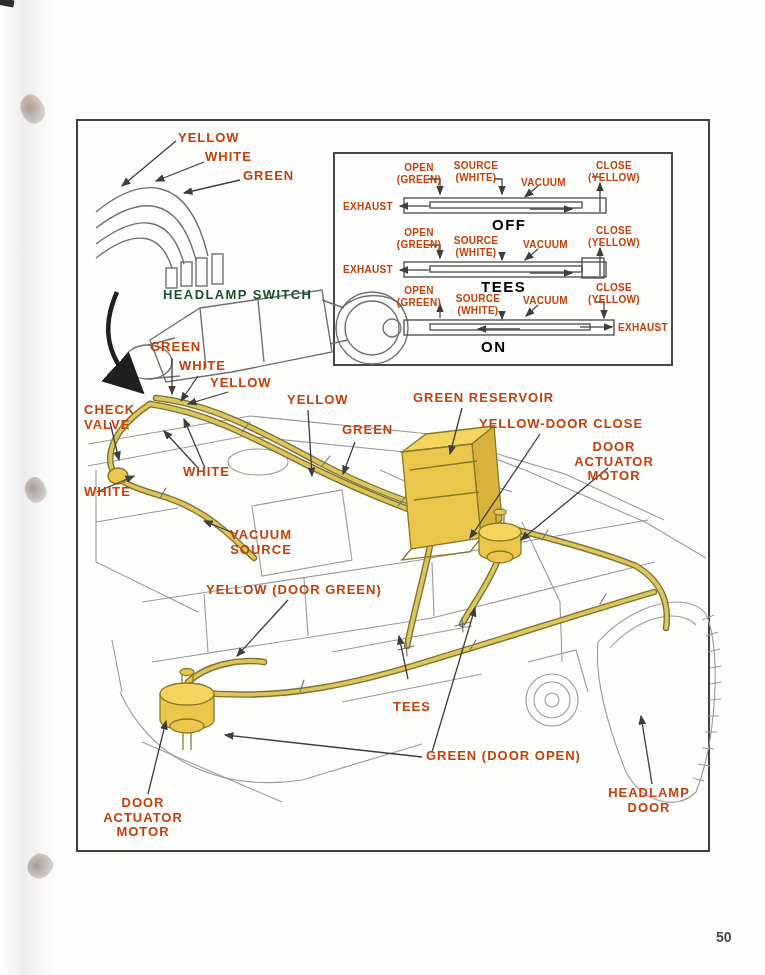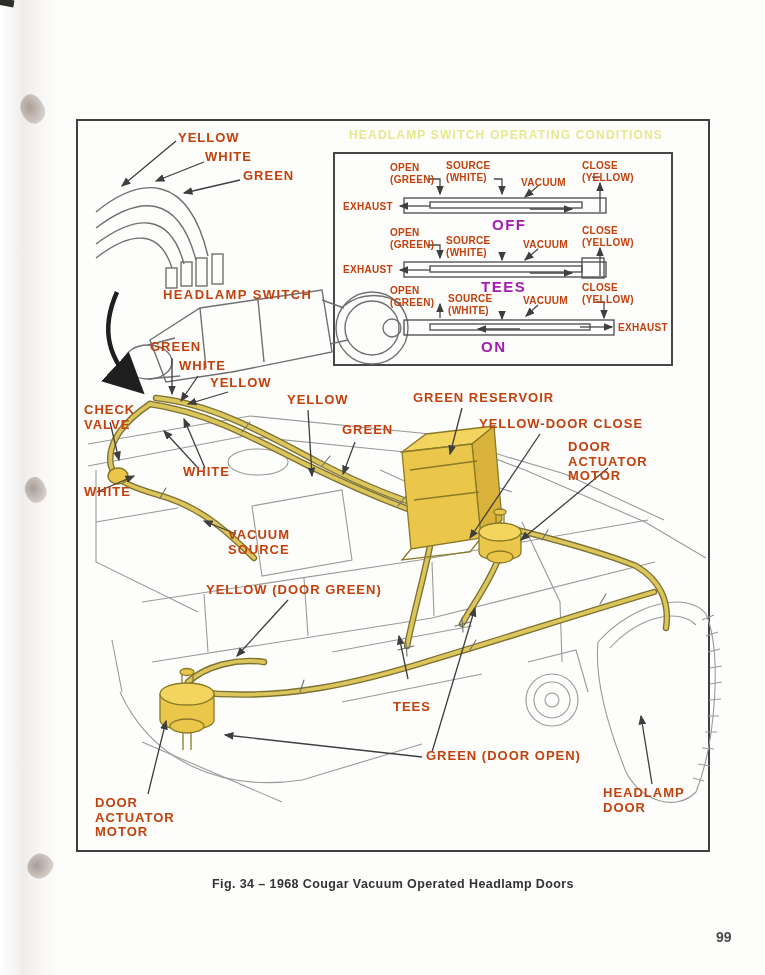--- a/index.html
+++ b/index.html
@@ -18,25 +18,25 @@
   .hole.h2{left:25px;top:477px;width:21px;height:26px;transform:rotate(-15deg);}
   .hole.h3{left:27px;top:854px;width:26px;height:24px;transform:rotate(-32deg);}
   .fig-frame{position:absolute;left:76px;top:119px;width:634px;height:733px;
     border:2px solid #3f3f3f;box-sizing:border-box;background:transparent;}
   .inset-box{position:absolute;left:333px;top:152px;width:340px;height:214px;
     border:2px solid #474747;box-sizing:border-box;}
   svg.art{position:absolute;left:0;top:0;}
   .lbl{position:absolute;color:#c2410c;font-size:13px;font-weight:bold;
     letter-spacing:1px;line-height:1.12;white-space:pre-line;}
   .lbl.sm{font-size:10px;letter-spacing:0.3px;line-height:1.15;}
-  .lbl.ctr{text-align:left;}
-  .lbl.yel{color:#c2410c;}
+  .lbl.ctr{text-align:center;}
+  .lbl.yel{color:#14532d;}
   .inset-title{position:absolute;left:336px;top:128px;width:340px;text-align:center;
     color:#e7e98e;font-size:12px;font-weight:bold;letter-spacing:1.2px;}
-  .state{position:absolute;color:#a21caf;font-size:15px;font-weight:bold;letter-spacing:1.5px;}
+  .state{position:absolute;color:#000000;font-size:15px;font-weight:bold;letter-spacing:1.5px;}
   .caption{position:absolute;left:76px;top:877px;width:634px;text-align:center;
     color:#333;font-size:12.5px;font-weight:bold;letter-spacing:0.4px;}
   .pagenum{position:absolute;left:716px;top:929px;color:#4a4a4a;font-size:14px;font-weight:bold;}
 </style>
 </head>
 <body>
 
 <div id="stage">
   <div class="edge-crease"></div>
   <div class="corner-mark"></div>
@@ -224,21 +224,20 @@
         <path d="M440 318 L440 304" marker-end="url(#ah)"></path>
         <path d="M502 312 L502 319" marker-end="url(#ah)"></path>
         <path d="M538 305 L526 316" marker-end="url(#ah)"></path>
         <path d="M596 302 L604 302 L604 318" marker-end="url(#ah)"></path>
         <path d="M520 329 L478 329" marker-end="url(#ah)"></path>
         <path d="M580 327 L612 327" marker-end="url(#ah)"></path>
       </g>
     </g>
   </svg>
 
-  <div class="inset-title">HEADLAMP SWITCH OPERATING CONDITIONS</div>
 
   <div class="lbl" style="left:178px;top:131px;">YELLOW</div>
   <div class="lbl" style="left:205px;top:150px;">WHITE</div>
   <div class="lbl" style="left:243px;top:169px;">GREEN</div>
   <div class="lbl yel" style="left:163px;top:288px;letter-spacing:1.4px;">HEADLAMP SWITCH</div>
 
   <div class="lbl sm ctr" style="left:390px;top:162px;width:58px;">OPEN
 (GREEN)</div>
   <div class="lbl sm ctr" style="left:446px;top:160px;width:60px;">SOURCE
 (WHITE)</div>
@@ -286,15 +285,14 @@
 SOURCE</div>
   <div class="lbl" style="left:206px;top:583px;">YELLOW (DOOR GREEN)</div>
   <div class="lbl" style="left:393px;top:700px;">TEES</div>
   <div class="lbl" style="left:426px;top:749px;">GREEN (DOOR OPEN)</div>
   <div class="lbl ctr" style="left:95px;top:796px;width:96px;">DOOR
 ACTUATOR
 MOTOR</div>
   <div class="lbl ctr" style="left:603px;top:786px;width:92px;">HEADLAMP
 DOOR</div>
 
-  <div class="caption">Fig. 34 – 1968 Cougar Vacuum Operated Headlamp Doors</div>
-  <div class="pagenum">99</div>
+  <div class="pagenum">50</div>
 </div>
 
 </body></html>

